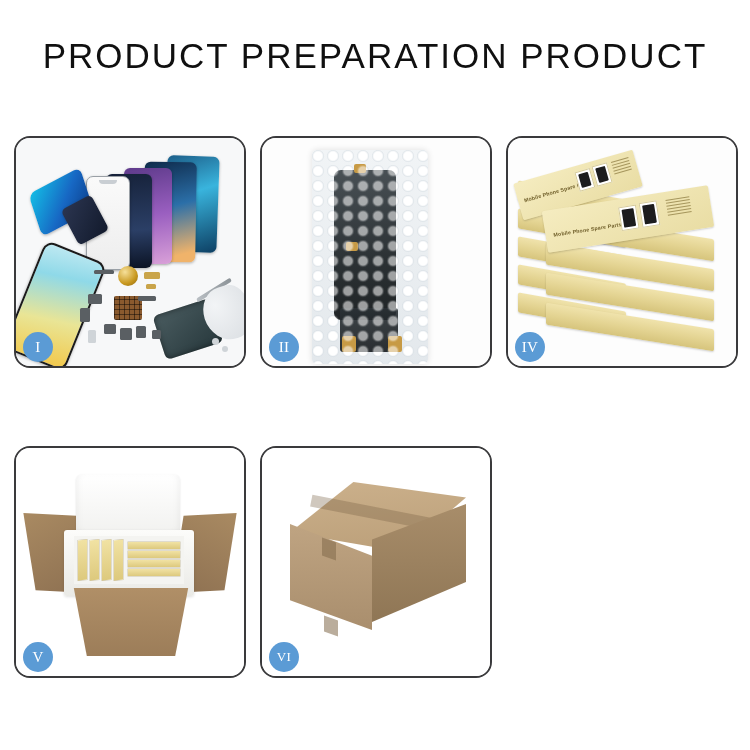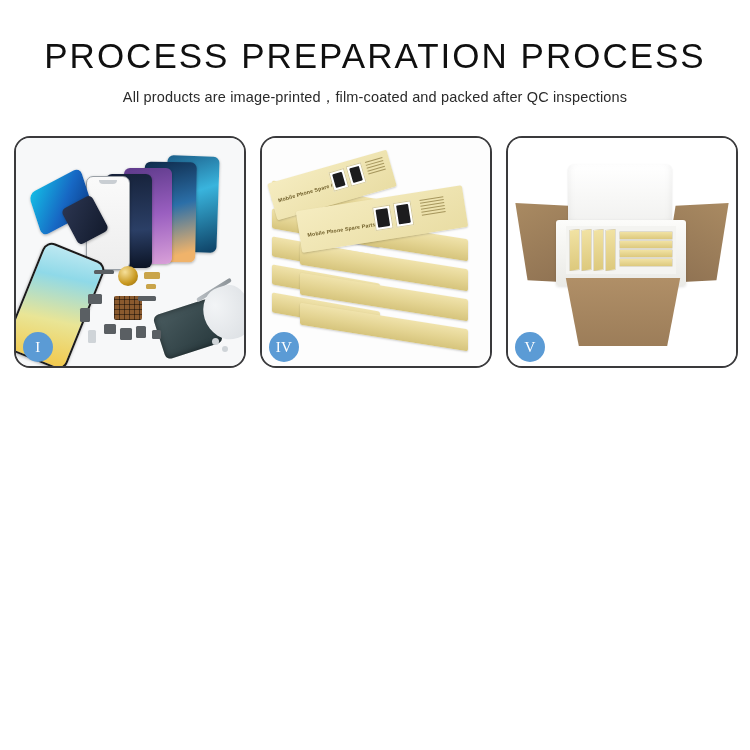--- a/index.html
+++ b/index.html
@@ -322,22 +322,21 @@
     position:absolute; left:48px; top:60px; width:140px; height:12px;
     background: rgba(120,98,70,.35);
     transform: rotate(11deg);
   }
   .c6-tab { position:absolute; background: rgba(130,106,74,.55); }
 </style>
 </head>
 <body>
 
 <div class="header">
-  <h1 class="title">PROCESS PREPARATION PROCESS</h1>
-  <p class="subtitle">All products are image-printed，film-coated and packed after QC inspections</p>
+  <h1 class="title">PRODUCT PREPARATION PRODUCT</h1>
 </div>
 
 <div class="grid">
 
   <div class="panel">
     <div class="panel-inner p1">
       <div class="ph ph-e"></div>
       <div class="ph ph-d"></div>
       <div class="ph ph-c"></div>
       <div class="ph ph-b"></div>
@@ -360,20 +359,34 @@
       <div class="bit" style="left:120px;top:188px;width:10px;height:12px;"></div>
       <div class="bit" style="left:136px;top:192px;width:9px;height:9px;"></div>
       <div class="bit light" style="left:196px;top:200px;width:7px;height:7px;border-radius:50%;"></div>
       <div class="bit light" style="left:206px;top:208px;width:6px;height:6px;border-radius:50%;"></div>
       <div class="tweezer"></div>
       <div class="hand"></div>
     </div>
     <div class="badge">I</div>
   </div>
 
+  <div class="panel">
+    <div class="panel-inner p2">
+      <div class="bubble-bag">
+        <div class="part-dark"></div>
+        <div class="part-dark2"></div>
+        <div class="flexcon" style="left:42px;top:14px;"></div>
+        <div class="flexcon" style="left:34px;top:92px;"></div>
+        <div class="flexcon" style="left:30px;top:186px;width:14px;height:16px;"></div>
+        <div class="flexcon" style="left:76px;top:186px;width:14px;height:16px;"></div>
+        <div class="bub-overlay"></div>
+      </div>
+    </div>
+    <div class="badge">II</div>
+  </div>
 
 
   <div class="panel">
     <div class="panel-inner p4">
       <div class="stack">
 
         <div class="sbox" style="left:2px;top:26px;width:108px;height:20px;transform:skewY(10deg);"></div>
         <div class="sbox" style="left:2px;top:54px;width:108px;height:20px;transform:skewY(10deg);"></div>
         <div class="sbox" style="left:2px;top:82px;width:108px;height:20px;transform:skewY(10deg);"></div>
         <div class="sbox" style="left:2px;top:110px;width:108px;height:20px;transform:skewY(10deg);"></div>
@@ -438,14 +451,25 @@
         <div class="yb" style="left:54px;top:6px;width:52px;height:7px;"></div>
         <div class="yb" style="left:54px;top:15px;width:52px;height:7px;"></div>
         <div class="yb" style="left:54px;top:24px;width:52px;height:7px;"></div>
         <div class="yb" style="left:54px;top:33px;width:52px;height:7px;"></div>
       </div>
       <div class="cartonV-body"></div>
     </div>
     <div class="badge">V</div>
   </div>
 
+  <div class="panel">
+    <div class="panel-inner p6">
+      <div class="c6-top"></div>
+      <div class="c6-seam"></div>
+      <div class="c6-left"></div>
+      <div class="c6-right"></div>
+      <div class="c6-tab" style="left:60px;top:92px;width:14px;height:18px;transform:skewY(20deg);"></div>
+      <div class="c6-tab" style="left:62px;top:170px;width:14px;height:16px;transform:skewY(20deg);"></div>
+    </div>
+    <div class="badge wide">VI</div>
+  </div>
 
 </div>
 
 </body></html>

